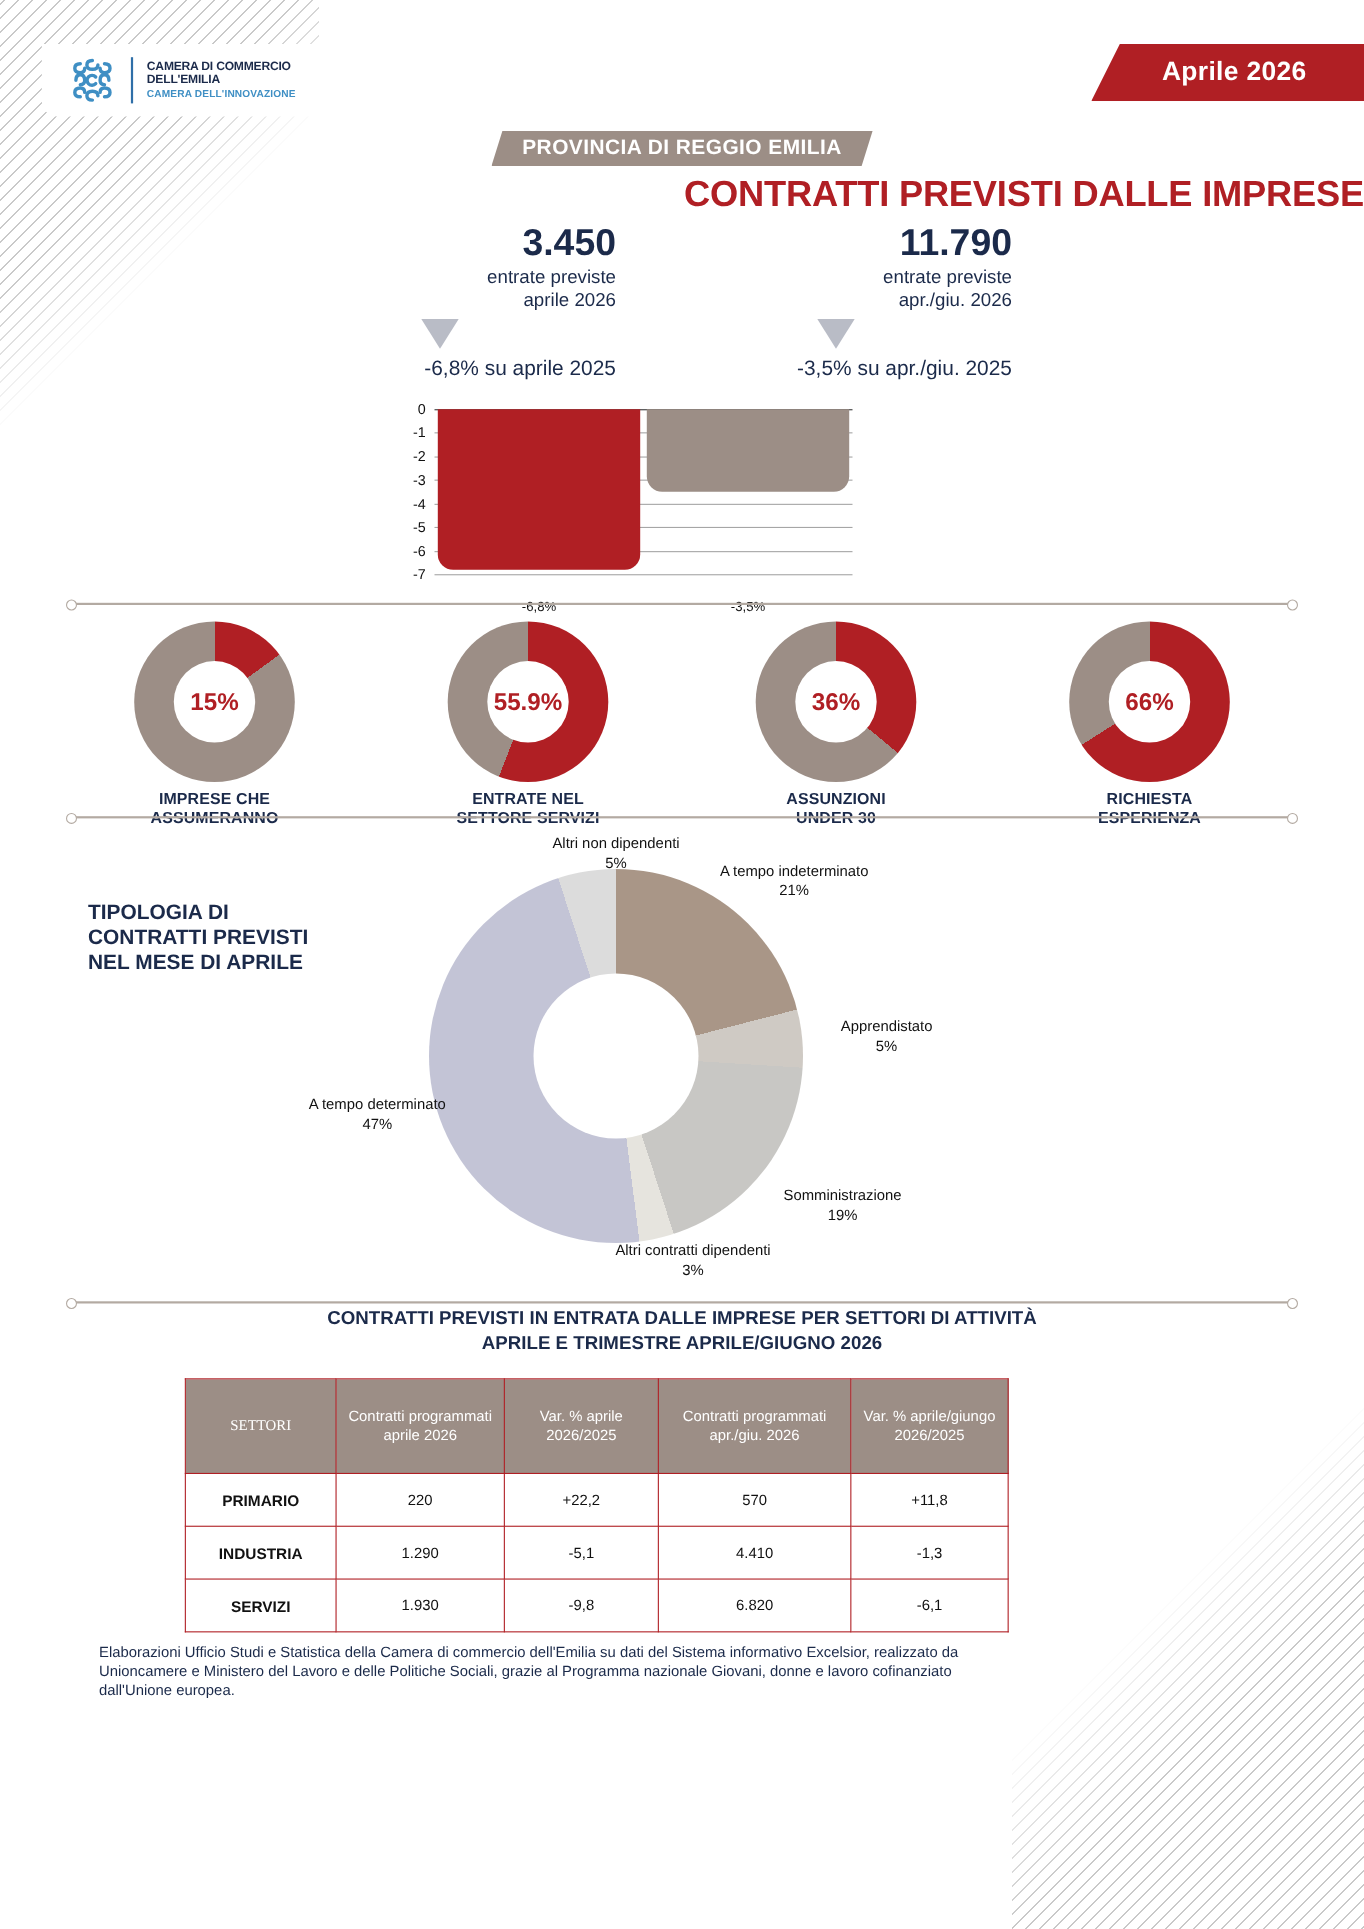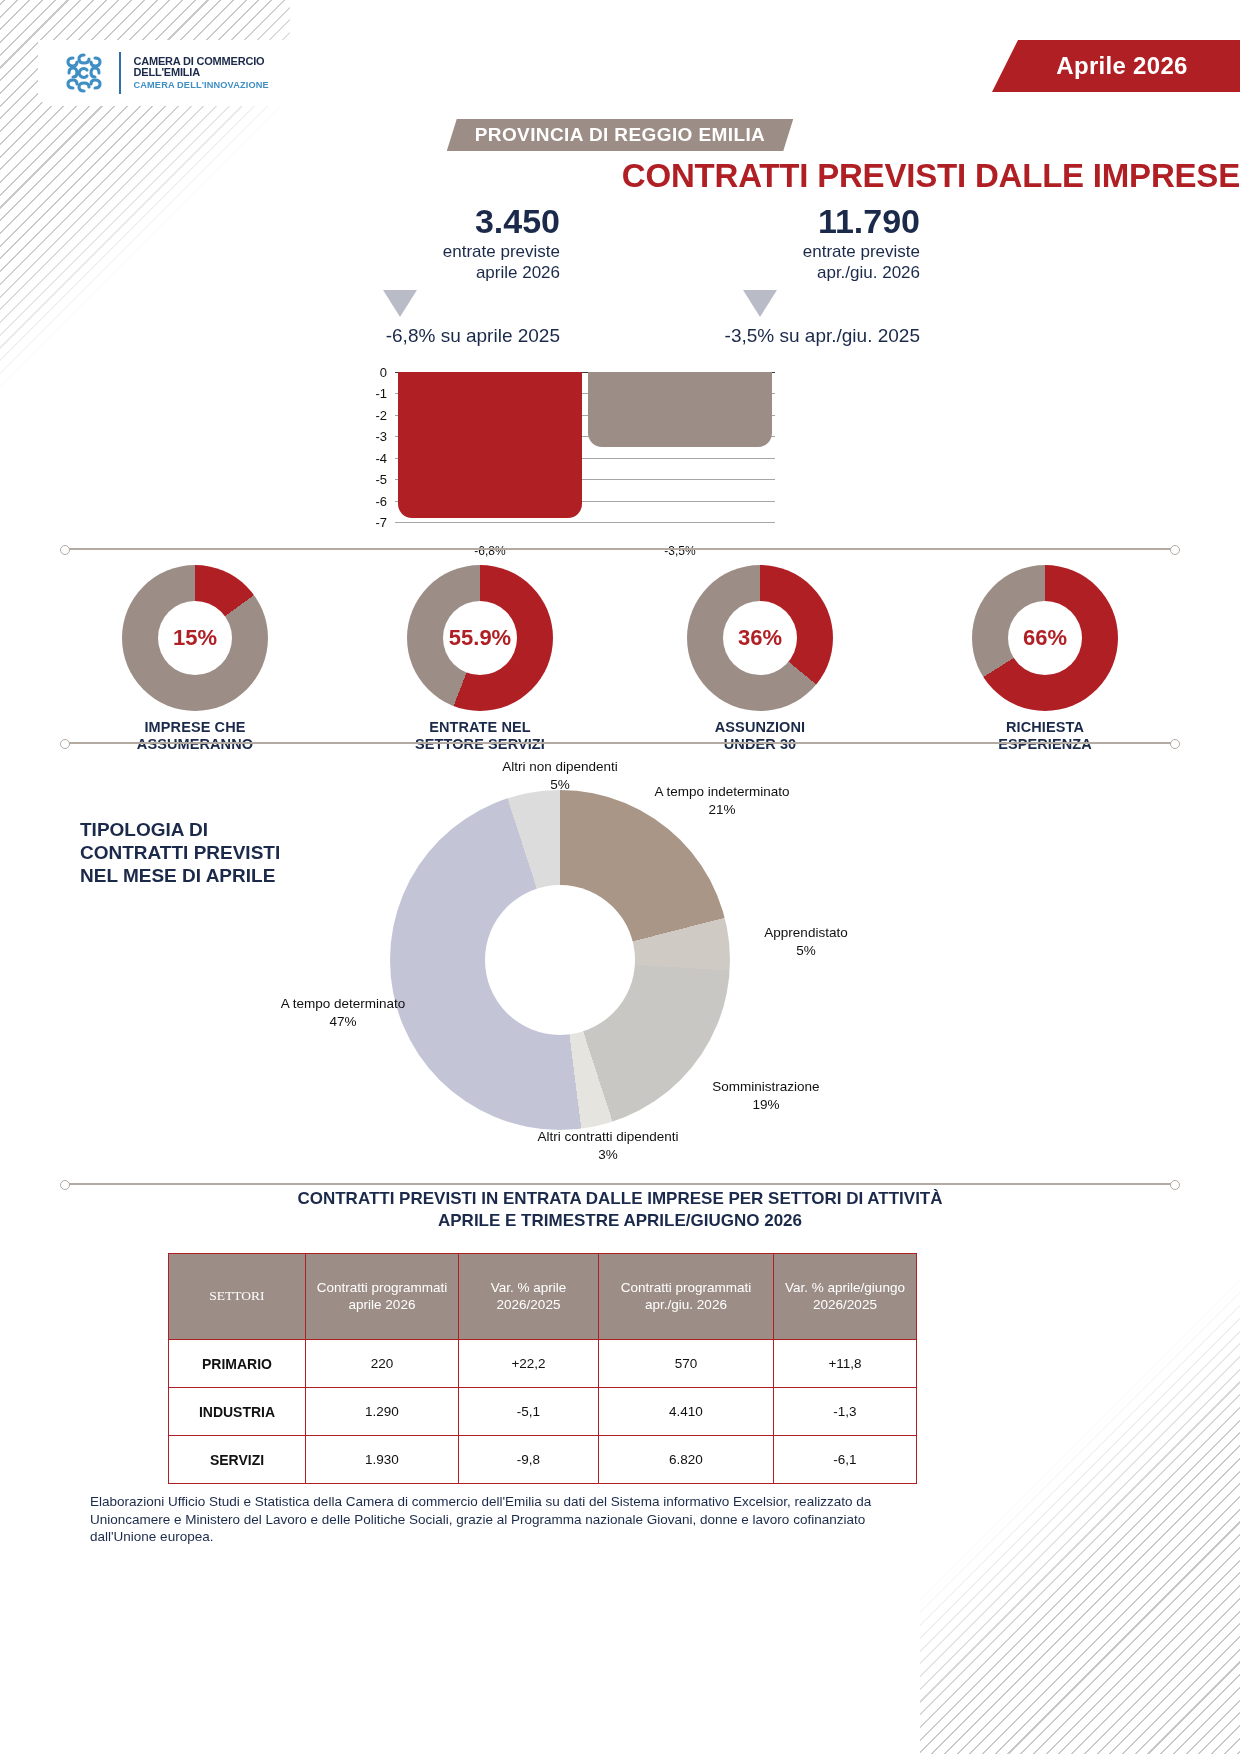--- a/index.html
+++ b/index.html
@@ -305,21 +305,21 @@
   <div class="pie-lab" style="left:726px; top:924px; width:160px; text-align:center;">
     <span>Apprendistato</span>
     <span class="pv">5%</span>
   </div>
 
   <div class="pie-lab" style="left:676px; top:1078px; width:180px; text-align:center;">
     <span>Somministrazione</span>
     <span class="pv">19%</span>
   </div>
 
-  <div class="pie-lab" style="left:508px; top:1128px; width:200px; text-align:center;">
+  <div class="pie-lab" style="left:530px; top:1128px; width:200px; text-align:center;">
     <span>Altri contratti dipendenti</span>
     <span class="pv">3%</span>
   </div>
 
   <div class="pie-lab" style="left:248px; top:995px; width:190px; text-align:center;">
     <span>A tempo determinato</span>
     <span class="pv">47%</span>
   </div>
 
   <div class="sep" style="left:68px; top:1183px; width:1104px;"></div>

